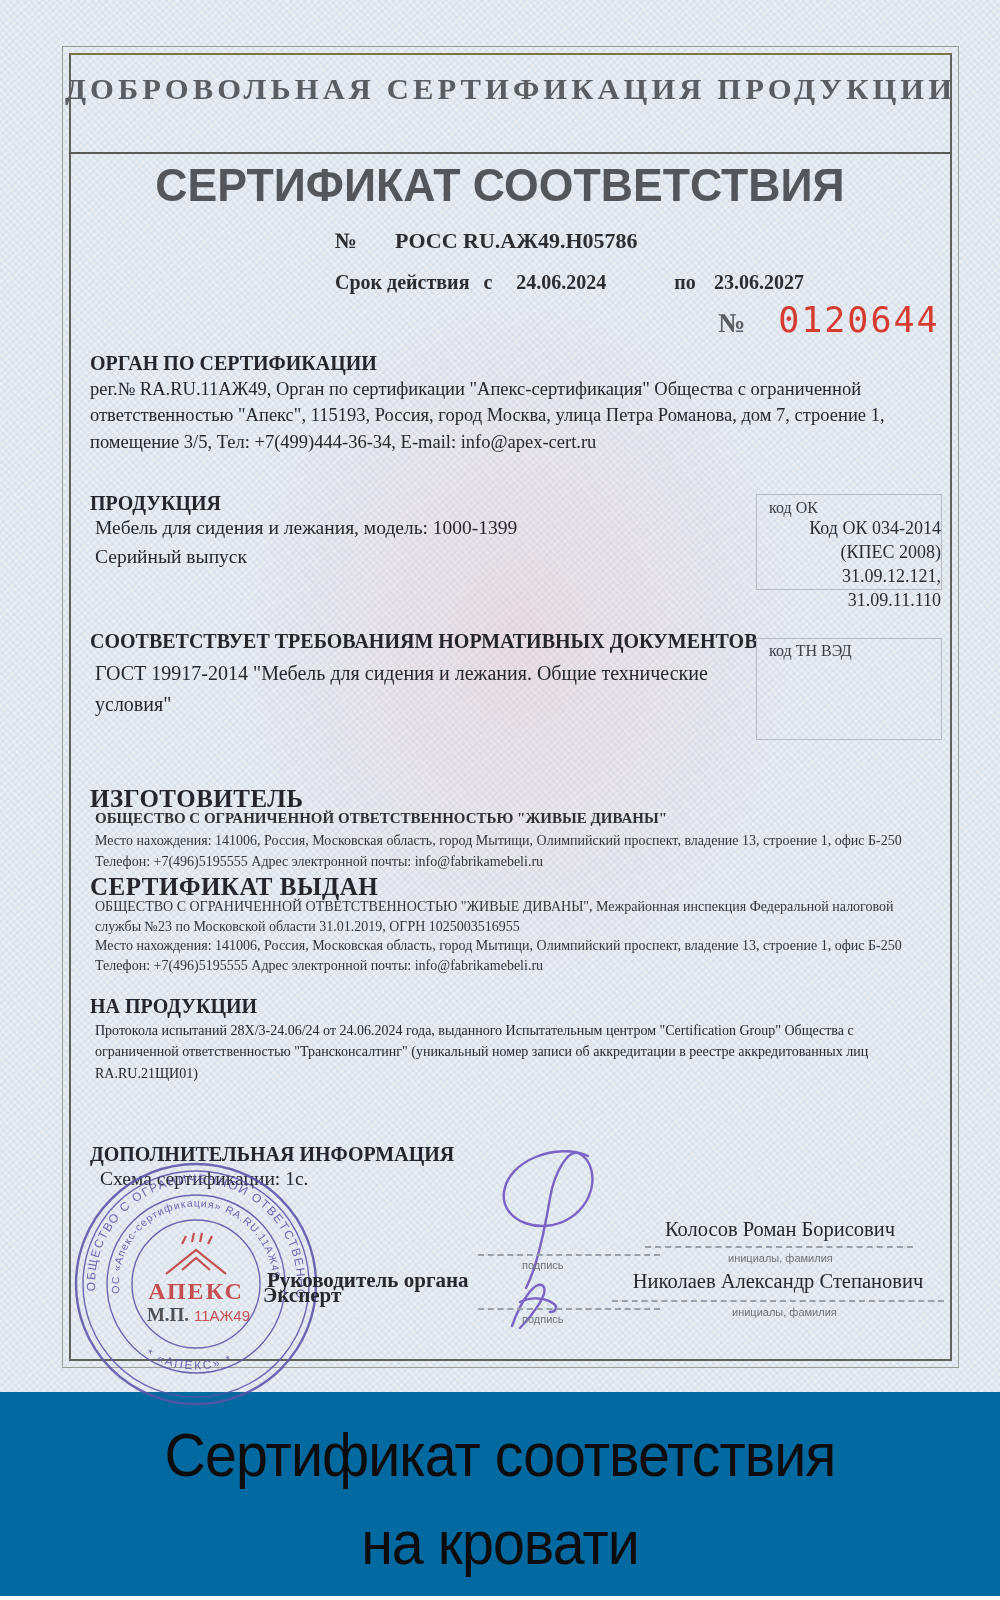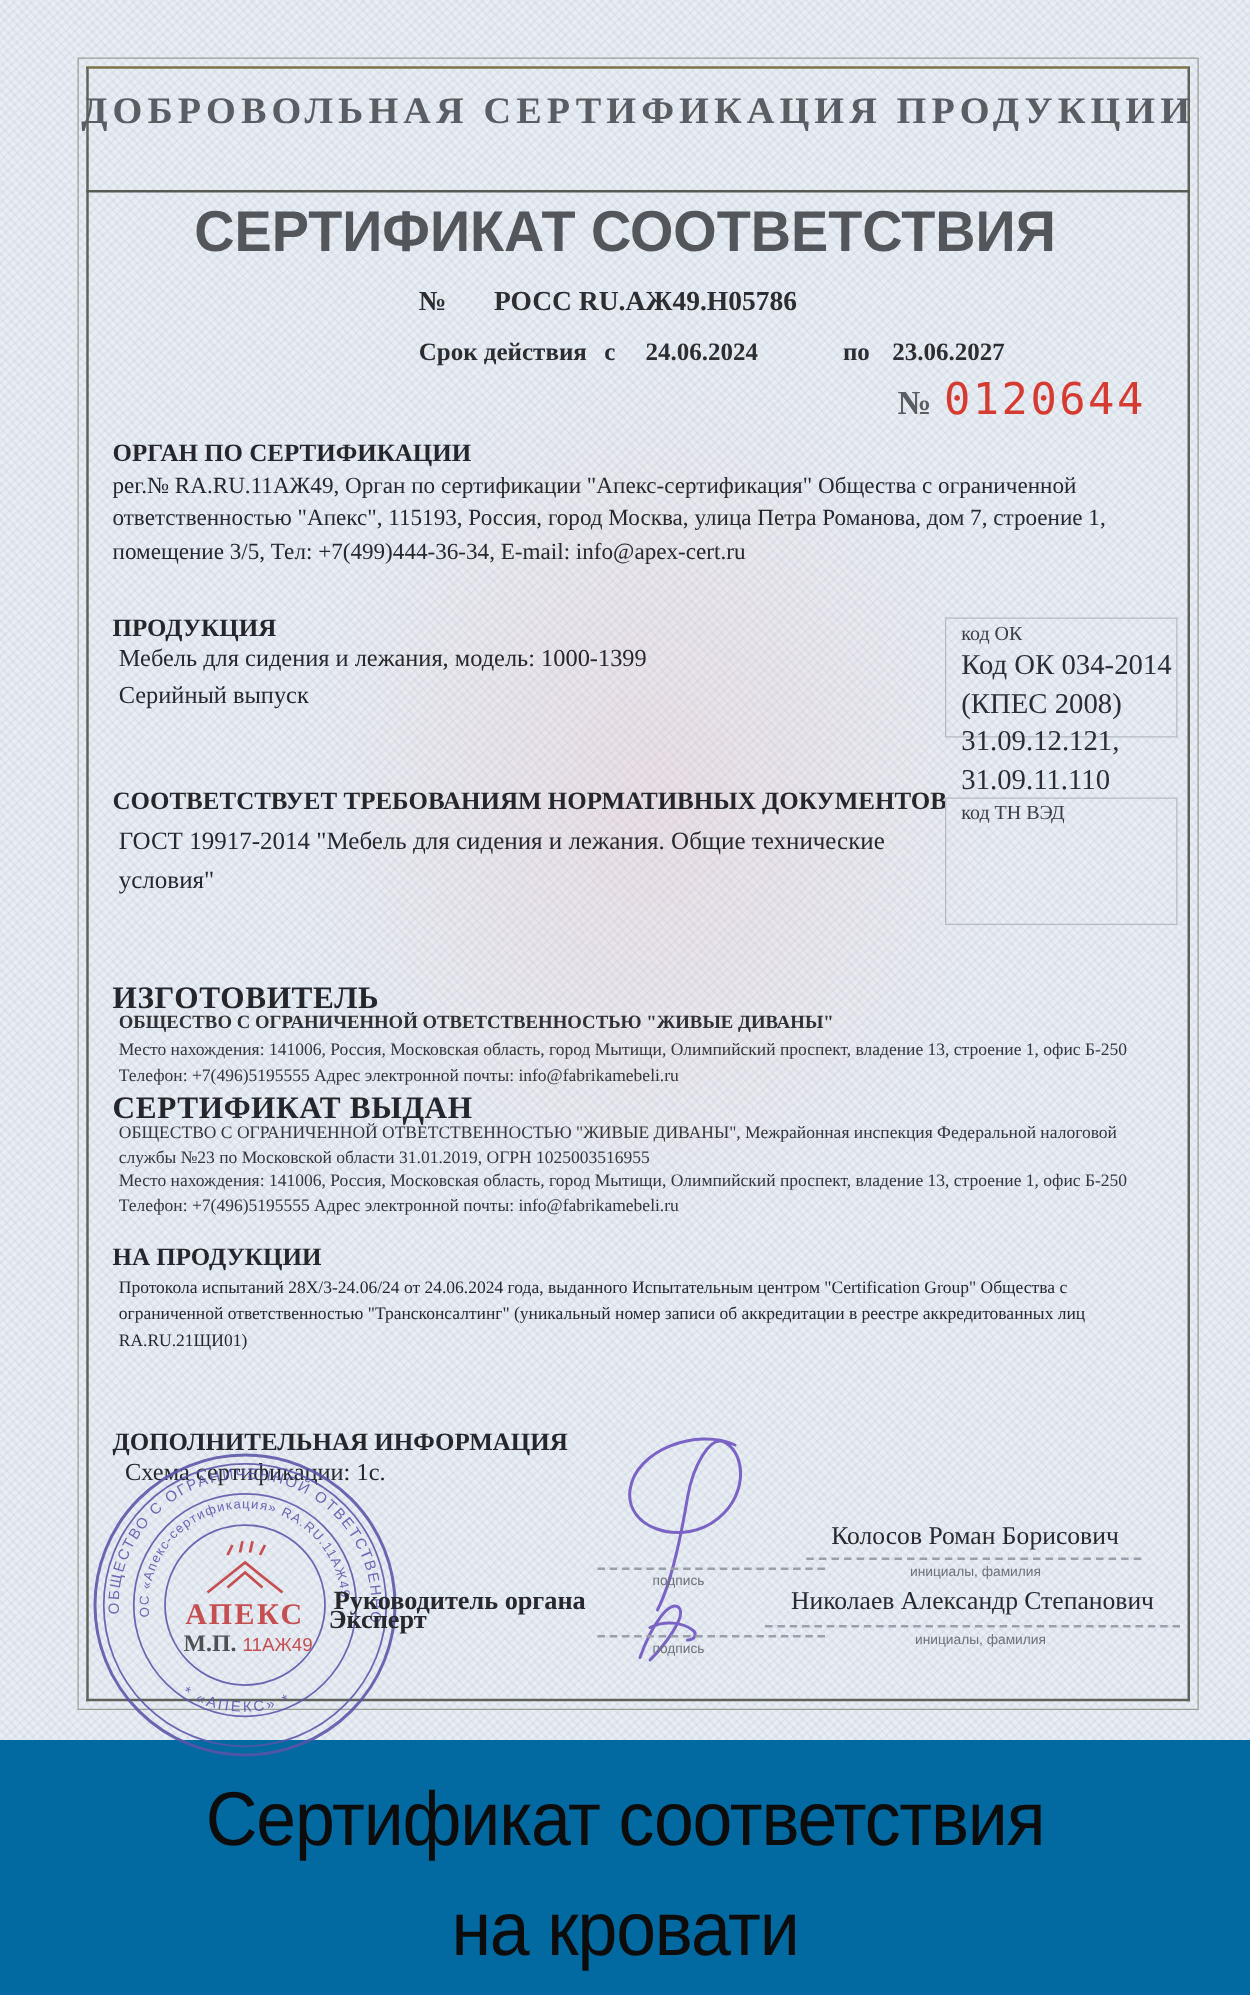--- a/index.html
+++ b/index.html
@@ -29,38 +29,38 @@
   .number-row { left:335px; top:228px; font-size:22px; font-weight:bold; color:#2b2d31; }
   .number-row .no { margin-right:38px; }
   .validity-row { left:335px; top:271px; font-size:20px; font-weight:bold; color:#2b2d31; }
   .validity-row .w1 { margin-right:14px; }
   .validity-row .w2 { margin-right:24px; }
   .validity-row .w3 { margin-right:68px; }
   .validity-row .w4 { margin-right:18px; }
 
   .blank-number { left:718px; top:300px; }
   .blank-number .no { font-size:27px; color:#5a5d61; font-weight:bold; margin-right:10px; }
-  .blank-number .digits { font-family:"DejaVu Sans Mono",monospace; font-size:35px; color:#d63b31; letter-spacing:2px; }
+  .blank-number .digits { font-family:"DejaVu Sans Mono",monospace; font-size:35px; color:#d63b31; letter-spacing:2px;margin-left:23px; }
 
   .sec-h { font-weight:bold; color:#24262b; }
   .h19 { font-size:20px; }
   .h21 { font-size:25px; letter-spacing:0.5px; }
   .body-t { color:#25272c; }
 
   .organ-h { left:90px; top:352px; }
   .organ-t { left:90px; top:376px; width:805px; font-size:18.5px; line-height:1.42; }
 
   .product-h { left:90px; top:492px; }
   .product-l1 { left:95px; top:517px; font-size:19.5px; }
   .product-l2 { left:95px; top:546px; font-size:19.5px; }
 
   .codebox { border:1px solid #b4bac2; color:#2a2c31; }
   .okbox { left:756px; top:494px; width:186px; height:96px; padding:4px 0 0 12px; }
   .codebox .cap { font-size:16px; color:#3a3d42; }
-  .okbox .line { font-size:23px; line-height:1.33; }
+  .okbox .line { font-size:18px; line-height:1.33;text-align:right; }
 
   .compl-h { left:90px; top:630px; width:700px; }
   .compl-t { left:95px; top:658px; width:620px; font-size:20px; line-height:1.55; }
 
   .tnbox { left:756px; top:638px; width:186px; height:102px; padding:3px 0 0 12px; }
   .tnbox .txt { width:170px; font-size:17.5px; line-height:1.32; }
 
   .manuf-h { left:90px; top:785px; }
   .manuf-org { left:95px; top:810px; width:840px; font-size:15px; font-weight:bold; color:#2e3034; }
   .manuf-addr { left:95px; top:830px; width:850px; font-size:14px; line-height:1.5; color:#33353a; }

